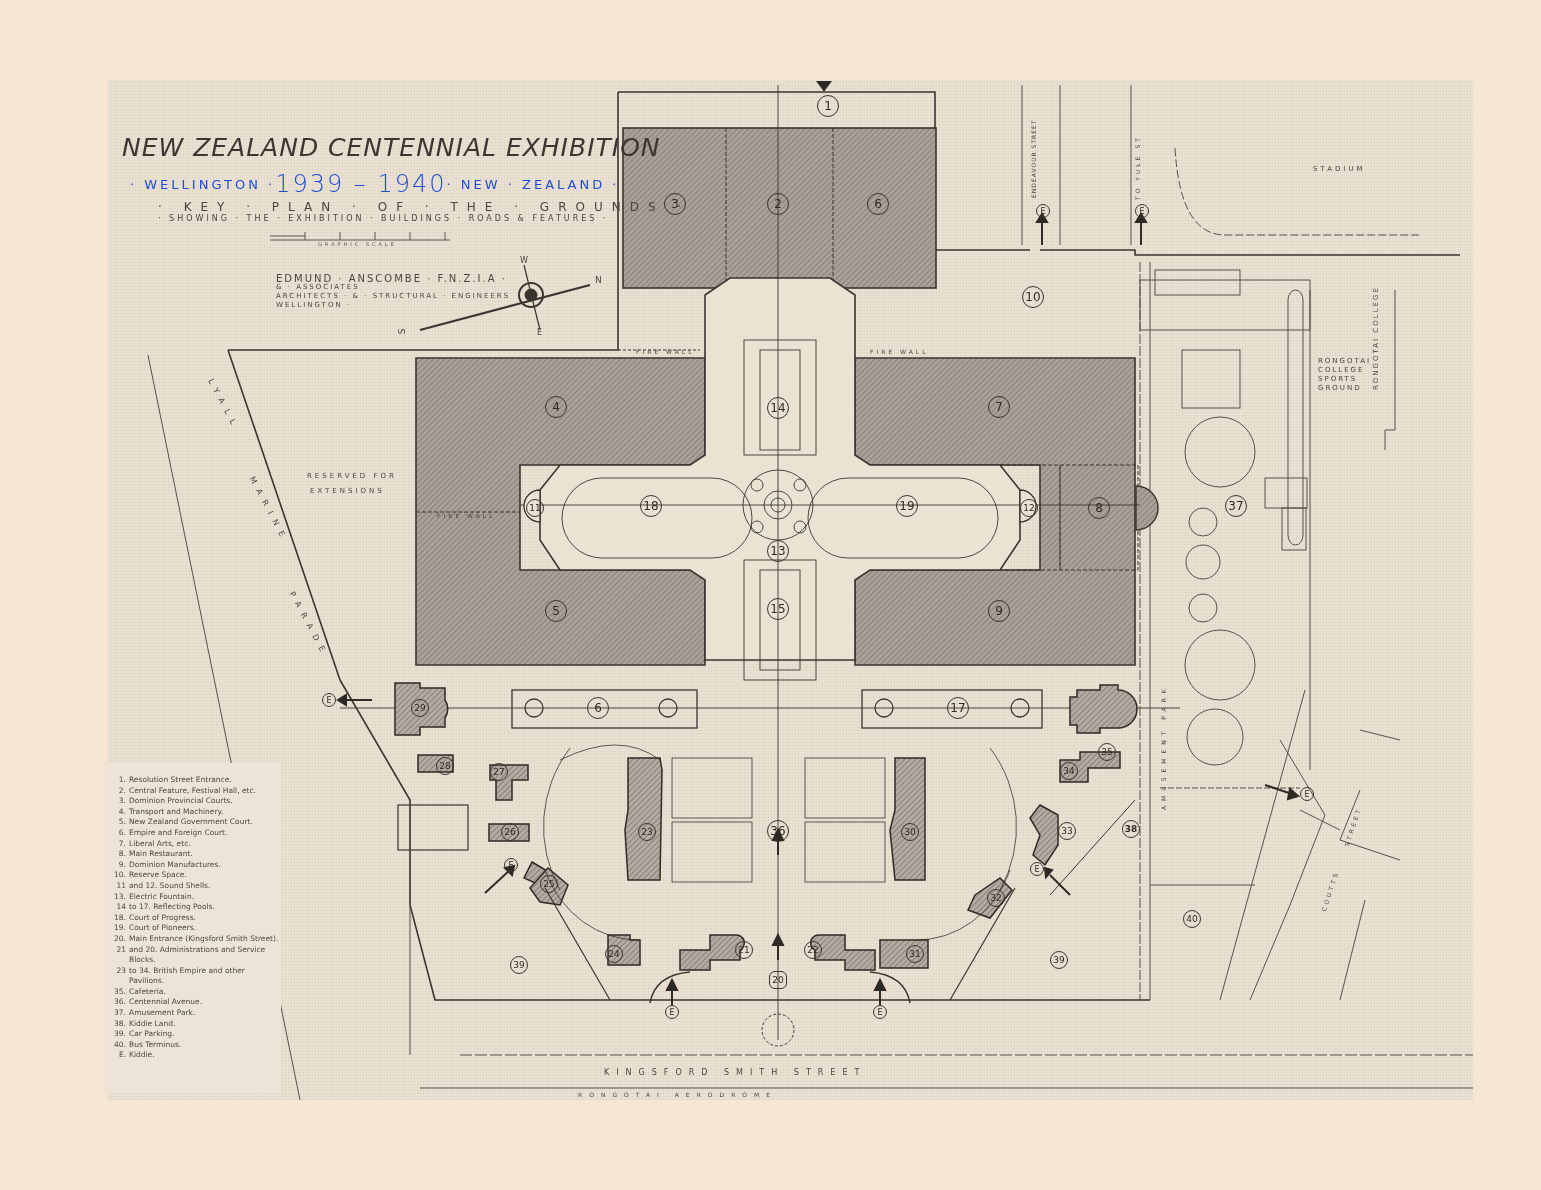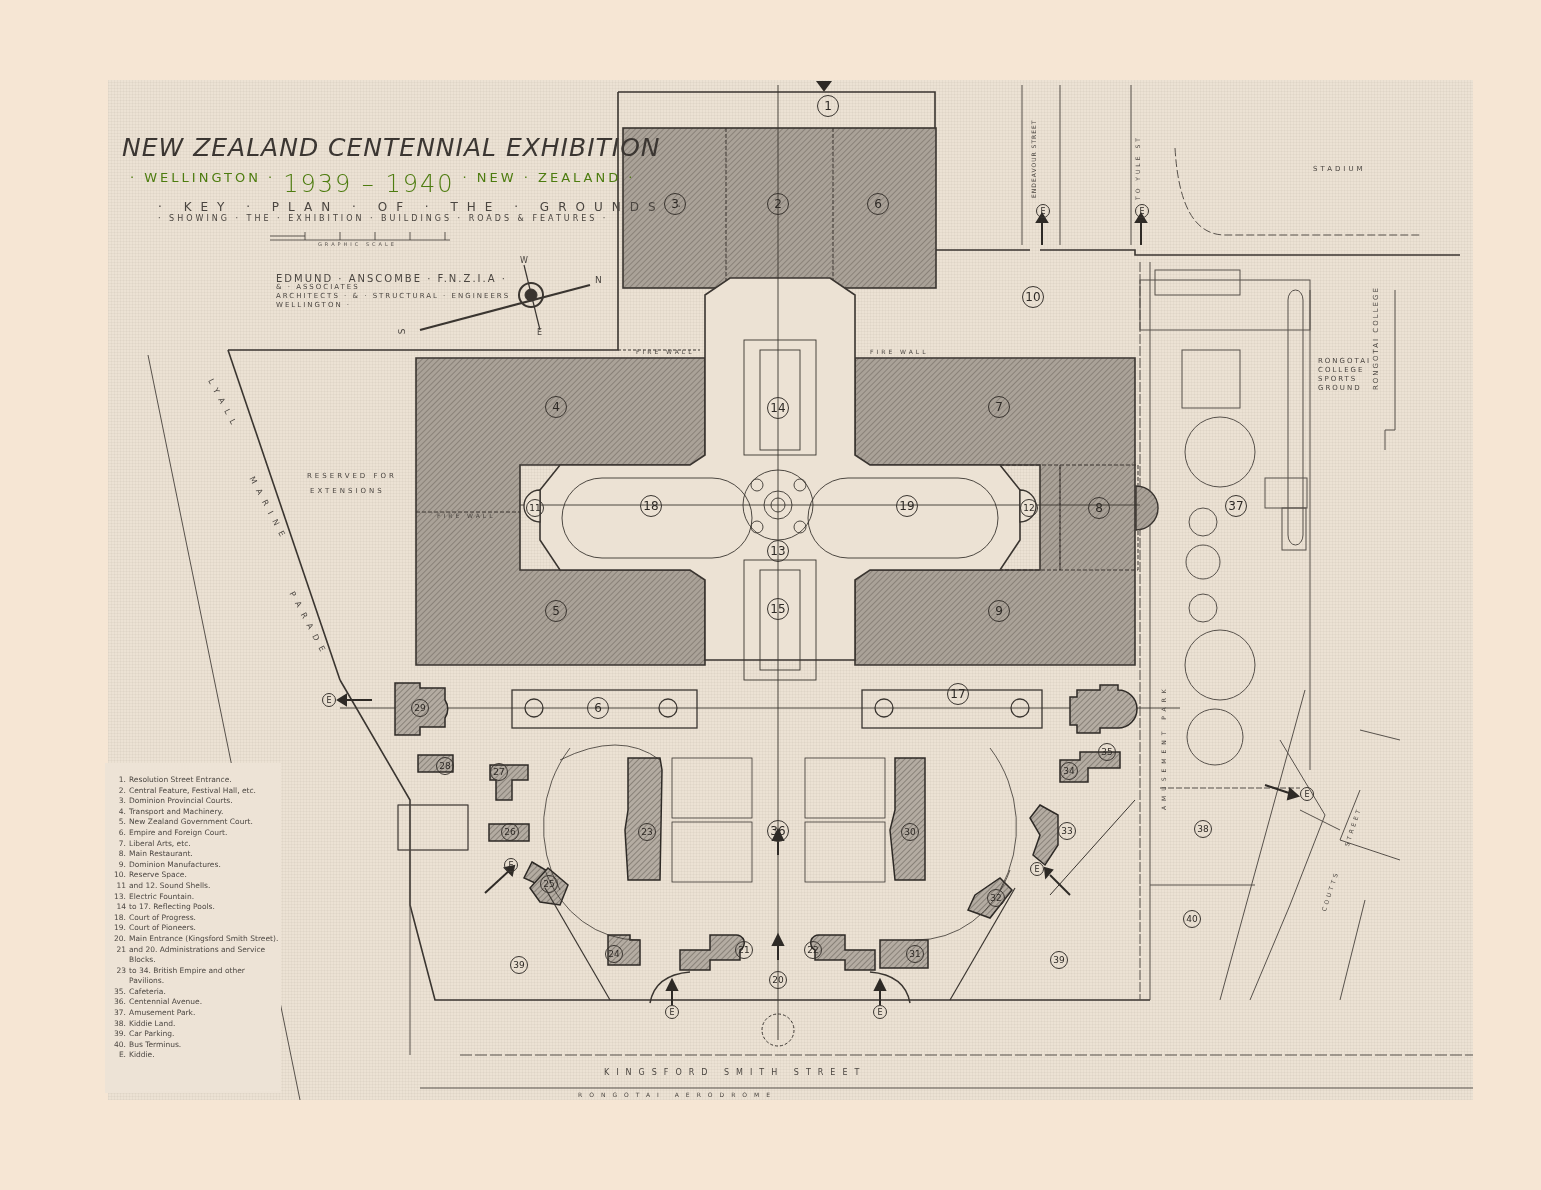--- a/index.html
+++ b/index.html
@@ -1,21 +1,21 @@
 <!DOCTYPE html>
 <html><head>
 <meta charset="utf-8">
 <style>
   html,body{margin:0;padding:0;}
   body{width:1541px;height:1190px;background:#f6e6d4;position:relative;overflow:hidden;font-family:"DejaVu Sans",sans-serif;color:#3a3530;}
   .sheet{position:absolute;left:108px;top:80px;width:1365px;height:1020px;background:#ece2d4;
     background-image:repeating-linear-gradient(0deg,rgba(120,110,95,.06) 0 1px,transparent 1px 3px),repeating-linear-gradient(90deg,rgba(120,110,95,.06) 0 1px,transparent 1px 3px);}
   svg{position:absolute;left:0;top:0;}
   .title{position:absolute;left:122px;top:133px;font-family:"DejaVu Sans",sans-serif;font-size:25px;letter-spacing:1px;color:#3b3632;font-weight:300;white-space:nowrap;font-style:italic;}
-  .subtitle{position:absolute;left:130px;top:170px;font-size:13px;letter-spacing:3px;color:#4d7c0f;white-space:nowrap;display:flex;align-items:flex-start;gap:8px;}
+  .subtitle{position:absolute;left:130px;top:170px;font-size:13px;letter-spacing:3px;color:#1d4ed8;white-space:nowrap;display:flex;align-items:center;gap:0;}
   .subtitle .years{font-size:24px;letter-spacing:2px;font-weight:300;}
   .keyplan{position:absolute;left:158px;top:200px;font-size:12px;letter-spacing:9px;color:#4a4540;white-space:nowrap;}
   .showing{position:absolute;left:158px;top:214px;font-size:8px;letter-spacing:3px;color:#4a4540;white-space:nowrap;}
   .scale-label{position:absolute;left:318px;top:241px;font-size:5px;letter-spacing:3px;color:#5a5550;}
   .arch{position:absolute;left:276px;top:274px;font-size:9px;letter-spacing:2px;color:#4a4540;line-height:9px;white-space:nowrap;}
   .arch .l1{font-size:10px;letter-spacing:2px;}
   .arch .sm{font-size:7px;}
   .lbl{position:absolute;font-size:7px;letter-spacing:3px;color:#4a4540;white-space:nowrap;}
   .num{position:absolute;width:22px;height:22px;border:1.5px solid #3a3530;border-radius:50%;display:flex;align-items:center;justify-content:center;font-size:12px;color:#2e2a26;background:transparent;box-sizing:border-box;}
   .num.sm{width:18px;height:18px;font-size:9px;}
@@ -271,42 +271,42 @@
 <div class="num" style="left:988px;top:396px;">7</div>
 <div class="num" style="left:1088px;top:497px;">8</div>
 <div class="num" style="left:988px;top:600px;">9</div>
 <div class="num" style="left:1022px;top:286px;">10</div>
 <div class="num sm" style="left:526px;top:499px;">11</div>
 <div class="num sm" style="left:1020px;top:499px;">12</div>
 <div class="num" style="left:767px;top:540px;">13</div>
 <div class="num" style="left:767px;top:397px;">14</div>
 <div class="num" style="left:767px;top:598px;">15</div>
 <div class="num" style="left:587px;top:697px;">6</div>
-<div class="num" style="left:947px;top:683px;">17</div>
+<div class="num" style="left:947px;top:697px;">17</div>
 <div class="num" style="left:640px;top:495px;">18</div>
 <div class="num" style="left:896px;top:495px;">19</div>
-<div class="num sm" style="left:769px;top:971px;">20</div>
+<div class="num sm" style="left:769px;top:971px;border-radius:6px;">20</div>
 <div class="num sm" style="left:735px;top:941px;">21</div>
 <div class="num sm" style="left:804px;top:941px;">22</div>
 <div class="num sm" style="left:638px;top:823px;">23</div>
 <div class="num sm" style="left:605px;top:945px;">24</div>
 <div class="num sm" style="left:540px;top:875px;">25</div>
 <div class="num sm" style="left:501px;top:823px;">26</div>
 <div class="num sm" style="left:490px;top:763px;">27</div>
 <div class="num sm" style="left:436px;top:757px;">28</div>
 <div class="num sm" style="left:411px;top:699px;">29</div>
 <div class="num sm" style="left:901px;top:823px;">30</div>
 <div class="num sm" style="left:906px;top:945px;">31</div>
 <div class="num sm" style="left:987px;top:889px;">32</div>
 <div class="num sm" style="left:1058px;top:822px;">33</div>
 <div class="num sm" style="left:1060px;top:762px;">34</div>
 <div class="num sm" style="left:1098px;top:699px;margin-top:44px;">35</div>
 <div class="num" style="left:767px;top:820px;">36</div>
 <div class="num" style="left:1225px;top:495px;">37</div>
-<div class="num sm" style="left:1194px;top:820px;">38</div>
+<div class="num sm" style="left:1122px;top:820px;font-weight:bold;">38</div>
 <div class="num sm" style="left:510px;top:956px;">39</div>
 <div class="num sm" style="left:1050px;top:951px;">39</div>
 <div class="num sm" style="left:1183px;top:910px;">40</div>
 
 <div class="exit" style="left:1036px;top:204px;">E</div>
 <div class="exit" style="left:1135px;top:204px;">E</div>
 <div class="exit" style="left:322px;top:693px;">E</div>
 <div class="exit" style="left:504px;top:858px;">E</div>
 <div class="exit" style="left:1030px;top:862px;">E</div>
 <div class="exit" style="left:665px;top:1005px;">E</div>

